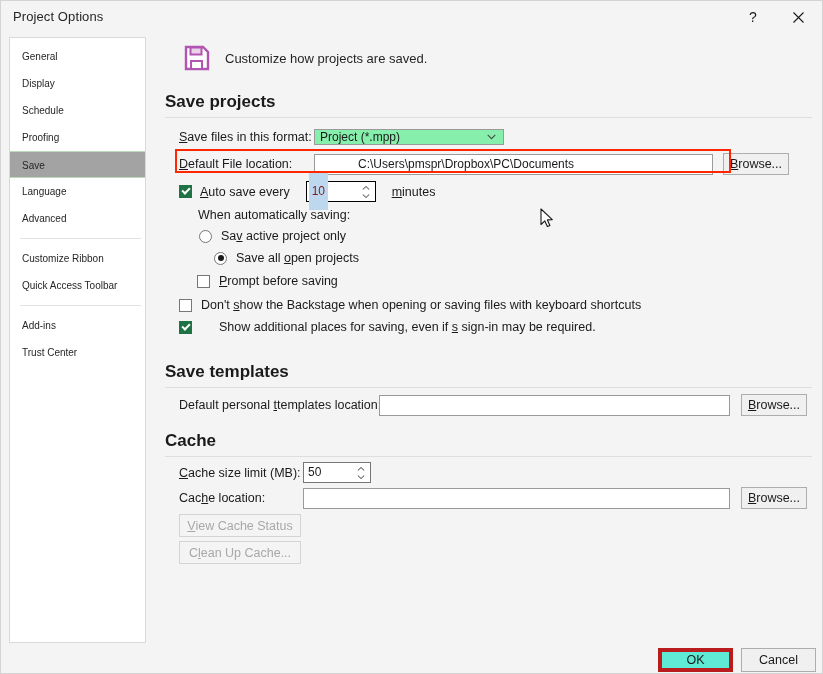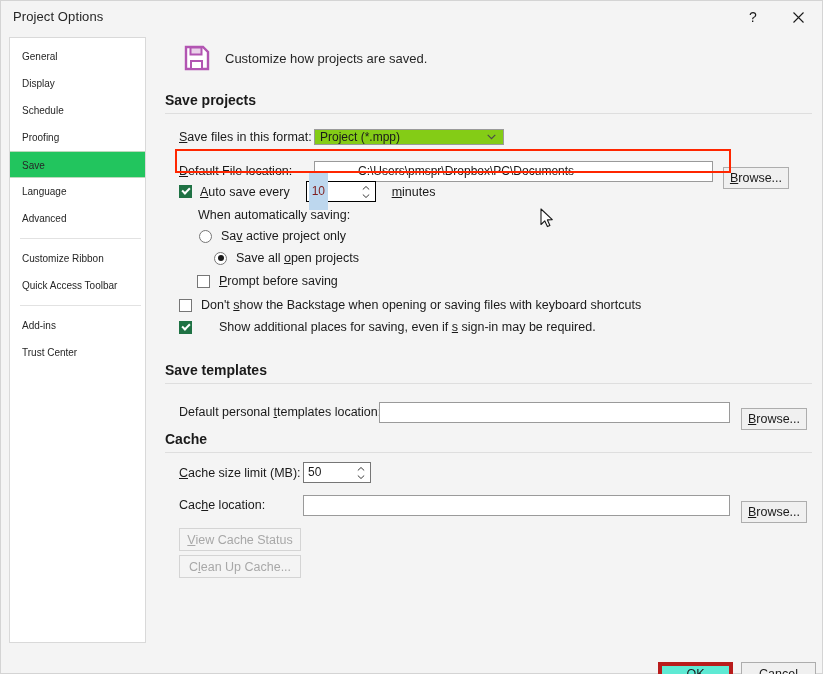--- a/index.html
+++ b/index.html
@@ -67,21 +67,21 @@
     height: 27px;
     line-height: 27px;
     padding-left: 12px;
     font-size: 10px;
     color: #262626;
     cursor: default;
     box-sizing: border-box;
     white-space: nowrap;
   }
   .nav-item.selected {
-    background: #22c55e;
+    background: #a3a3a3;
     border-top: 1px solid #bcd9bc;
     border-bottom: 1px solid #bcd9bc;
   }
   .nav-sep {
     height: 1px;
     background: #e2e2e2;
     margin: 6px 4px 6px 10px;
   }
 
   
@@ -107,21 +107,21 @@
     color: #262626;
   }
 
   
   .group {
     position: absolute;
     left: 8px;
     width: 647px;
   }
   .group-title {
-    font-size: 14px;
+    font-size: 17px;
     font-weight: bold;
     color: #1a1a1a;
     padding-bottom: 5px;
   }
   .group-rule {
     height: 1px;
     background: #dedede;
     width: 100%;
   }
 
@@ -140,21 +140,21 @@
     padding: 0 4px;
     display: flex;
     align-items: center;
     font-family: "Liberation Sans", sans-serif;
     overflow: hidden;
     white-space: nowrap;
   }
   .textbox.empty { color: #1a1a1a; }
 
   .combo {
-    background: #84cc16;
+    background: #86efac;
     border: 1px solid #9a9a9a;
     box-sizing: border-box;
     height: 16px;
     display: flex; align-items: center;
     padding: 0 4px 0 5px;
     font-size: 12px;
     position: relative;
     cursor: default;
   }
   .combo .chev {
@@ -236,21 +236,20 @@
   
   .pbtn {
     border: 1px solid #adadad;
     background: #f0f0f0;
     box-sizing: border-box;
     font-size: 12.5px;
     color: #1a1a1a;
     display: flex; align-items: center; justify-content: center;
     cursor: default;
     font-family: "Liberation Sans", sans-serif;
-    margin-top: 14px;
   }
   .pbtn.disabled {
     color: #a8a8a8;
     background: #f4f4f4;
     border-color: #d4d4d4;
   }
   .pbtn.default {
     border: 4px solid #b91c1c;
     background: #5eead4;
   }

